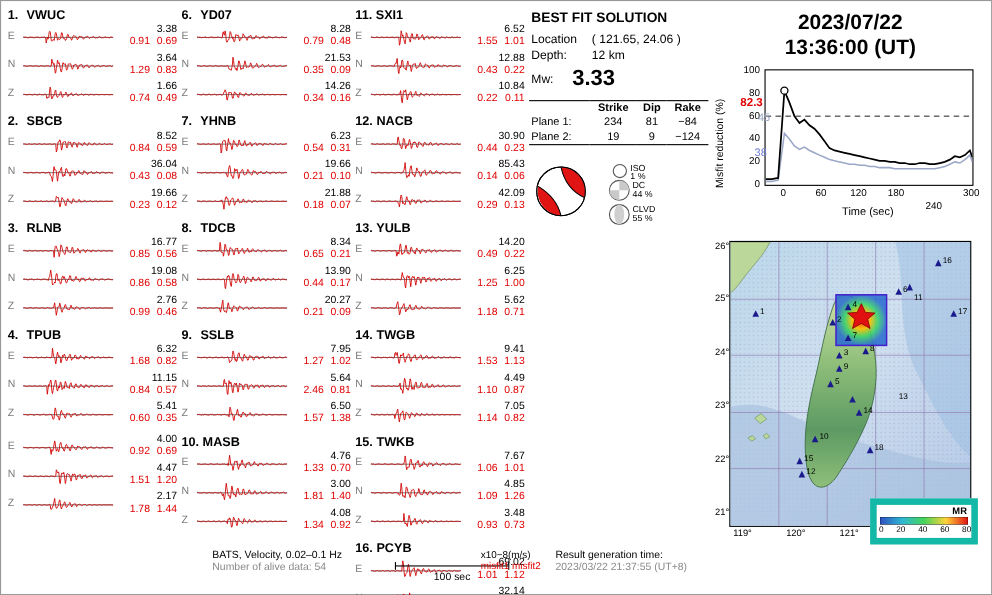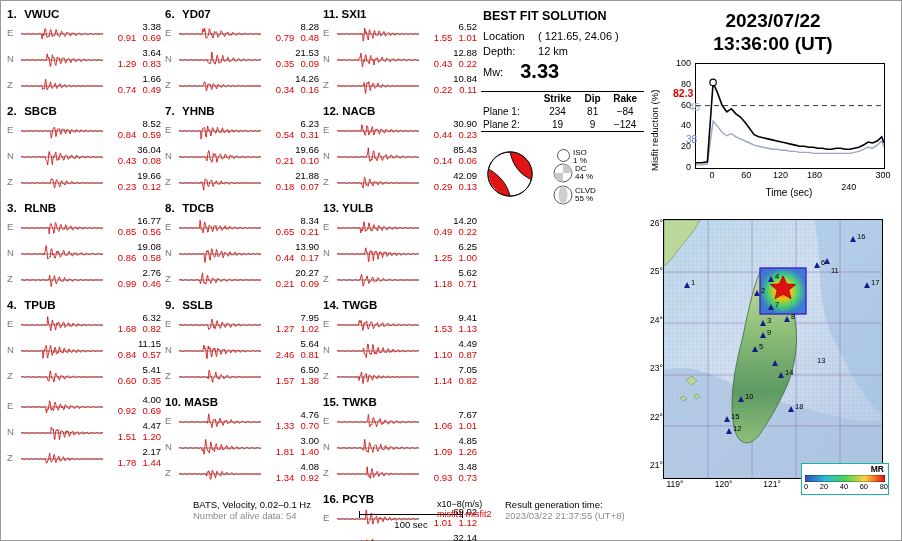--- a/index.html
+++ b/index.html
@@ -62,21 +62,21 @@
   .tickb{position:absolute;top:100%;margin-top:2px;font-size:9px;transform:translateX(-50%);}
   .mf-peak{position:absolute;font-size:10.5px;font-weight:bold;color:#e00000;}
   .mf-45{position:absolute;font-size:10px;color:#9aa7c7;}
   .mf-38{position:absolute;font-size:10px;color:#6f7fd0;}
 
   
   .map{position:absolute;left:650px;top:212px;width:244px;height:290px;}
   .map-frame{position:absolute;left:12px;top:6px;width:218px;height:258px;border:1px solid #000;overflow:hidden;background:#cfe4f2;}
   .mxlab{position:absolute;top:266px;font-size:8.5px;transform:translateX(-50%);}
   .mylab{position:absolute;left:-1px;font-size:8.5px;transform:translateY(-50%);}
-  .mrbox{position:absolute;right:6px;bottom:8px;width:86px;height:30px;background:#fff;border:1px solid #14b8a6;}
+  .mrbox{position:absolute;right:6px;bottom:8px;width:86px;height:30px;background:#fff;border:6px solid #14b8a6;}
   .mrbox .t{font-size:8.5px;font-weight:bold;text-align:right;padding:0 4px;line-height:10px;}
   .mrscale{position:absolute;left:3px;top:11px;width:80px;height:7px;}
   .mrnums{position:absolute;left:2px;top:18px;width:84px;font-size:7.5px;display:flex;justify-content:space-between;}
   .stn{position:absolute;width:0;height:0;border-left:3.5px solid transparent;border-right:3.5px solid transparent;border-bottom:6px solid #1a1a8c;}
   .stn-lab{position:absolute;font-size:7.5px;color:#000;}
 
   
   .footer{position:absolute;left:6px;top:496px;width:640px;height:40px;}
   .f-left{position:absolute;left:186px;top:2px;font-size:9.5px;}
   .f-left .l2{color:#8a8a8a;}

